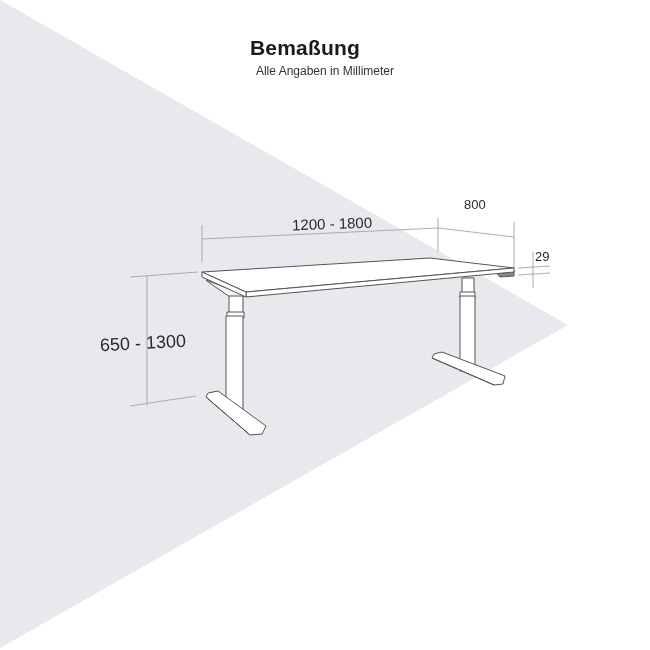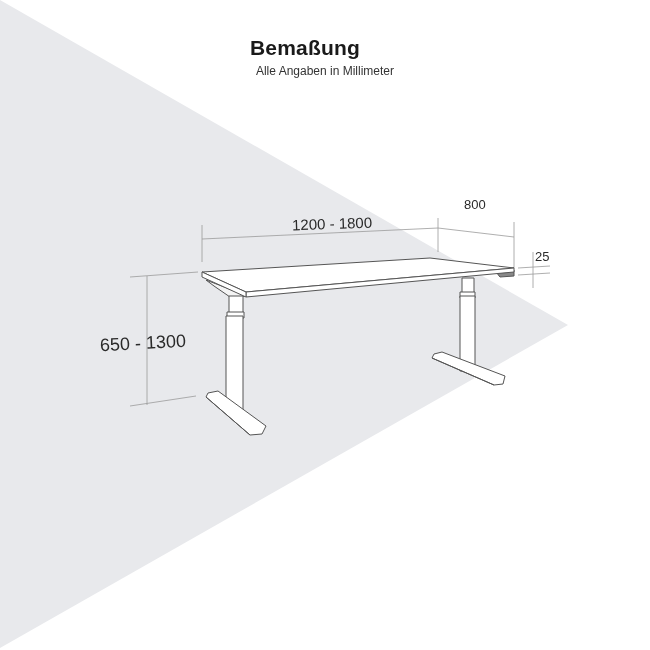--- a/index.html
+++ b/index.html
@@ -79,14 +79,14 @@
 
     <polygon points="202,272 430,258 514,268 246,292" fill="#ffffff"></polygon>
 
     <polygon points="246,292 514,268 514,272 246,297" fill="#ffffff"></polygon>
     <polygon points="202,272 246,292 246,297 202,277" fill="#ffffff"></polygon>
   </g>
 </svg>
 
 <div class="dim-label dim-width">1200 - 1800</div>
 <div class="dim-label dim-depth">800</div>
-<div class="dim-label dim-thick">25</div>
+<div class="dim-label dim-thick">29</div>
 <div class="dim-label dim-height">650 - 1300</div>
 
 </body></html>

